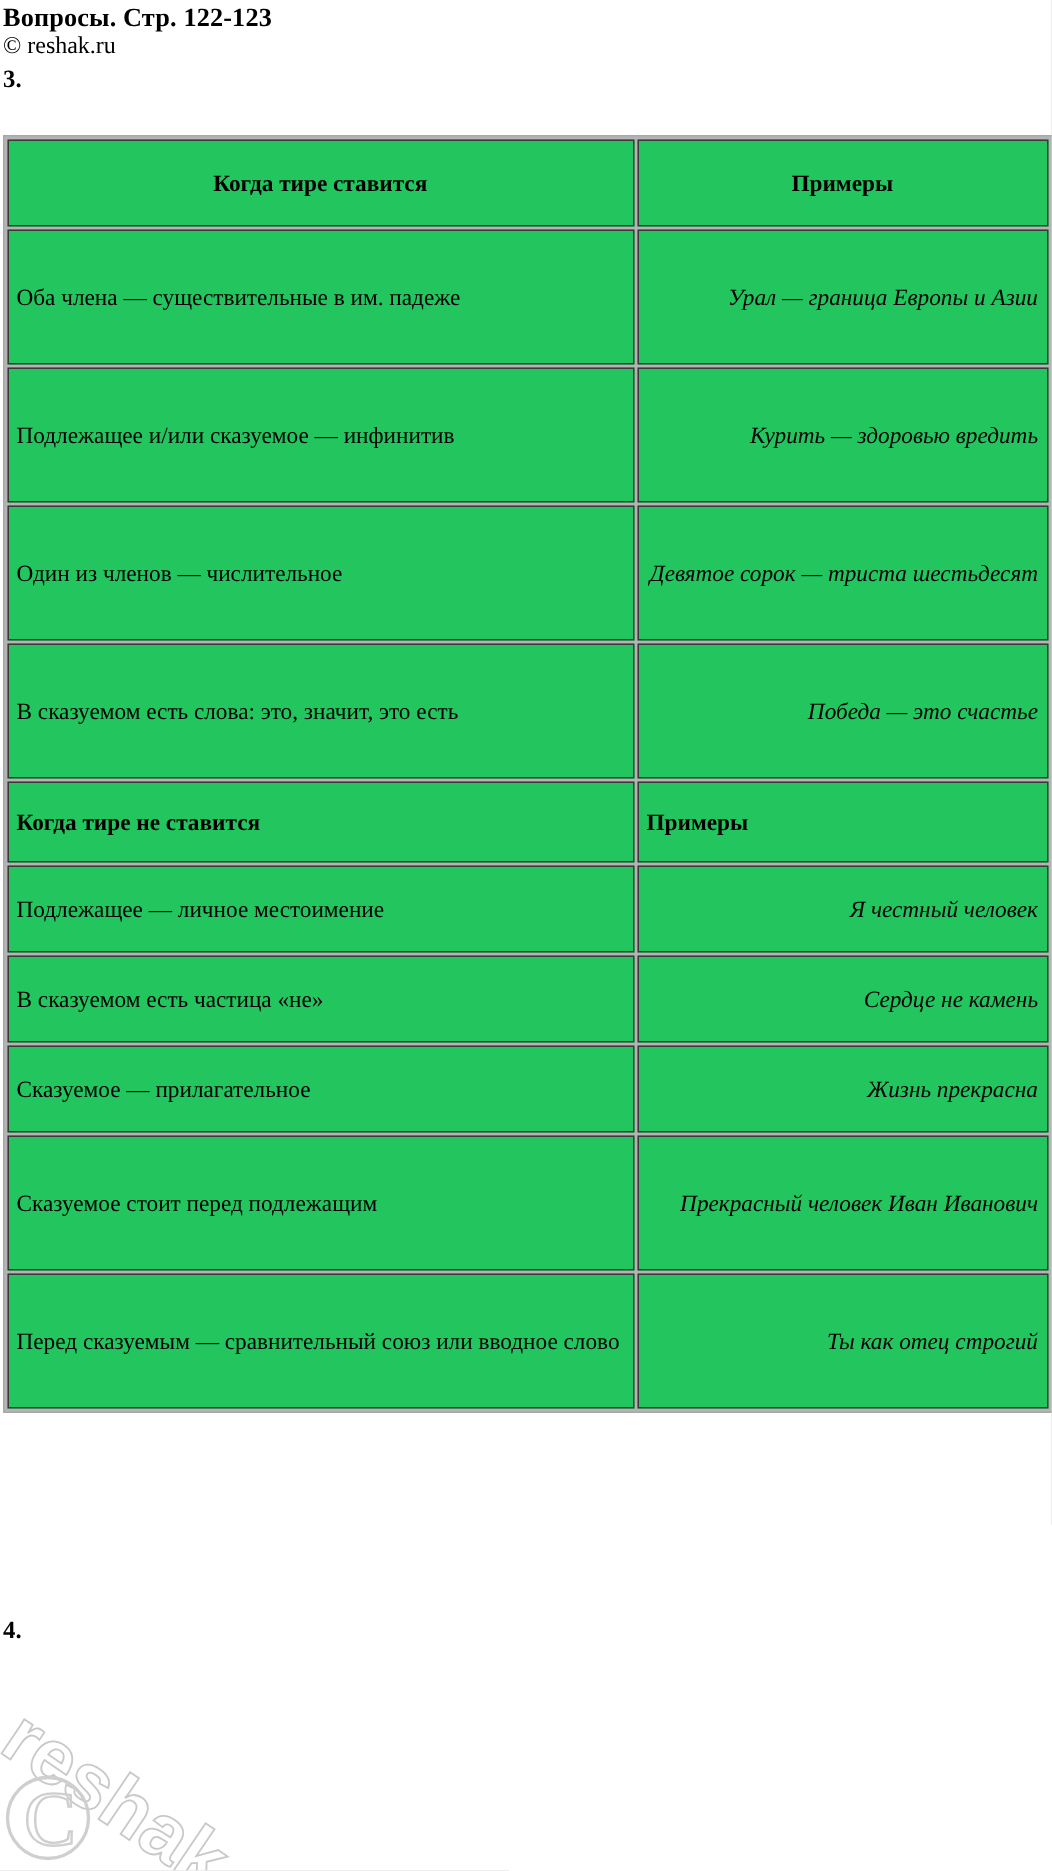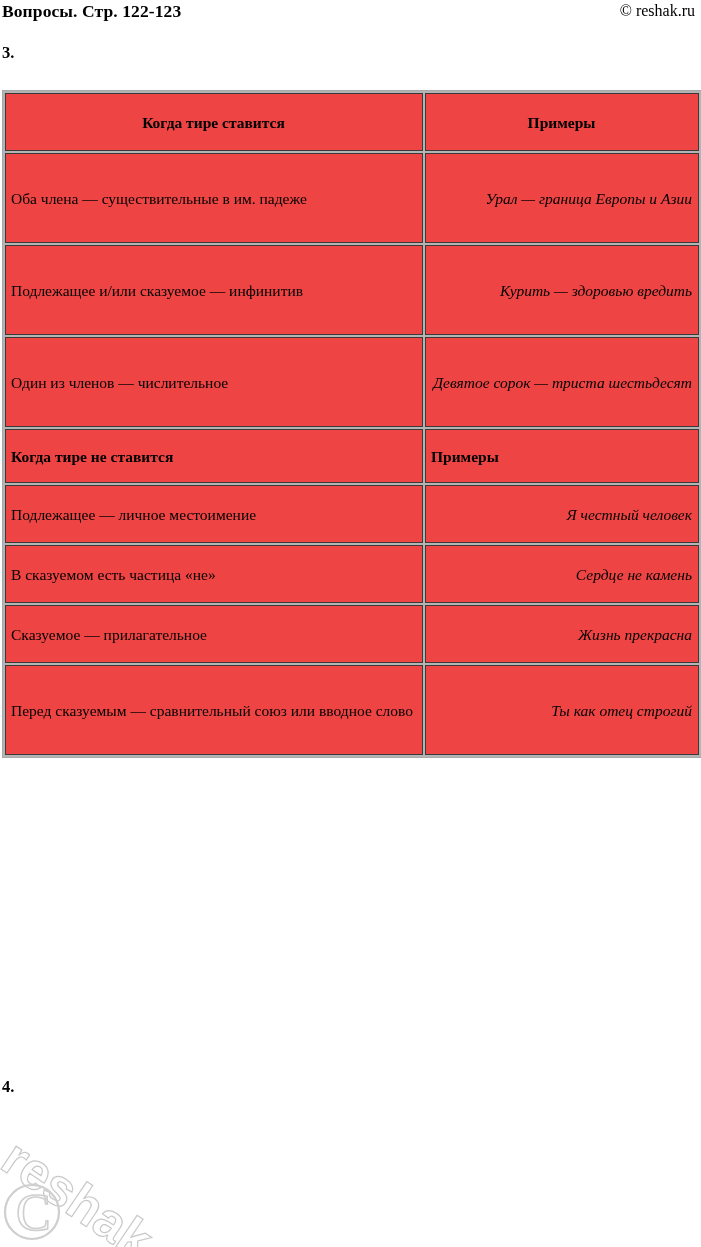--- a/index.html
+++ b/index.html
@@ -29,20 +29,21 @@
     position: absolute;
     top: 0;
     left: 0;
     width: 701px;
     height: 30px;
     display: flex;
     align-items: flex-start;
     justify-content: space-between;
     padding: 1px 4px 0 2px;
     box-sizing: border-box;
+    flex-direction: column;
   }
   .doc-title {
     font-weight: bold;
     font-size: 17.5px;
     line-height: 20px;
     letter-spacing: 0.1px;
     white-space: nowrap;
   }
   .site-credit {
     font-size: 16px;
@@ -71,21 +72,21 @@
   }
   table.grid {
     border-collapse: separate;
     border-spacing: 2px;
     width: 696px;
     table-layout: fixed;
     background: #b4b4b4;
     border: 1px solid #a8a8a8;
   }
   table.grid td {
-    background: #ef4444;
+    background: #22c55e;
     border: 1px solid #3a3a3a;
     vertical-align: middle;
     padding: 5px 6px 5px 5px;
     font-size: 15.5px;
     line-height: 31px;
   }
   col.c-rule { width: 418px; }
   col.c-ex   { width: 274px; }
 
   
@@ -203,20 +204,24 @@
           <td class="rule">Подлежащее и/или сказуемое — инфинитив</td>
           <td class="example">Курить — здоровью вредить</td>
         </tr>
 
         <tr class="r-tall">
           <td class="rule">Один из членов — числительное</td>
           <td class="example">Девятое сорок — триста шестьдесят</td>
         </tr>
 
 
+        <tr class="r-tall">
+          <td class="rule">В сказуемом есть слова: это, значит, это есть</td>
+          <td class="example">Победа — это счастье</td>
+        </tr>
 
         <tr class="r-head2">
           <td class="head-left">Когда тире не ставится</td>
           <td class="head-left example">Примеры</td>
         </tr>
 
         <tr class="r-short">
           <td class="rule">Подлежащее — личное местоимение</td>
           <td class="example">Я честный человек</td>
         </tr>
@@ -224,20 +229,24 @@
         <tr class="r-short">
           <td class="rule">В сказуемом есть частица «не»</td>
           <td class="example">Сердце не камень</td>
         </tr>
 
         <tr class="r-short">
           <td class="rule">Сказуемое — прилагательное</td>
           <td class="example">Жизнь прекрасна</td>
         </tr>
 
+        <tr class="r-mid">
+          <td class="rule">Сказуемое стоит перед подлежащим</td>
+          <td class="example">Прекрасный человек Иван Иванович</td>
+        </tr>
 
         <tr class="r-mid">
           <td class="rule">Перед сказуемым — сравнительный союз или вводное слово</td>
           <td class="example">Ты как отец строгий</td>
         </tr>
       </tbody>
     </table>
   </div>
 
   <div class="section-number" id="sec4">4.</div>

